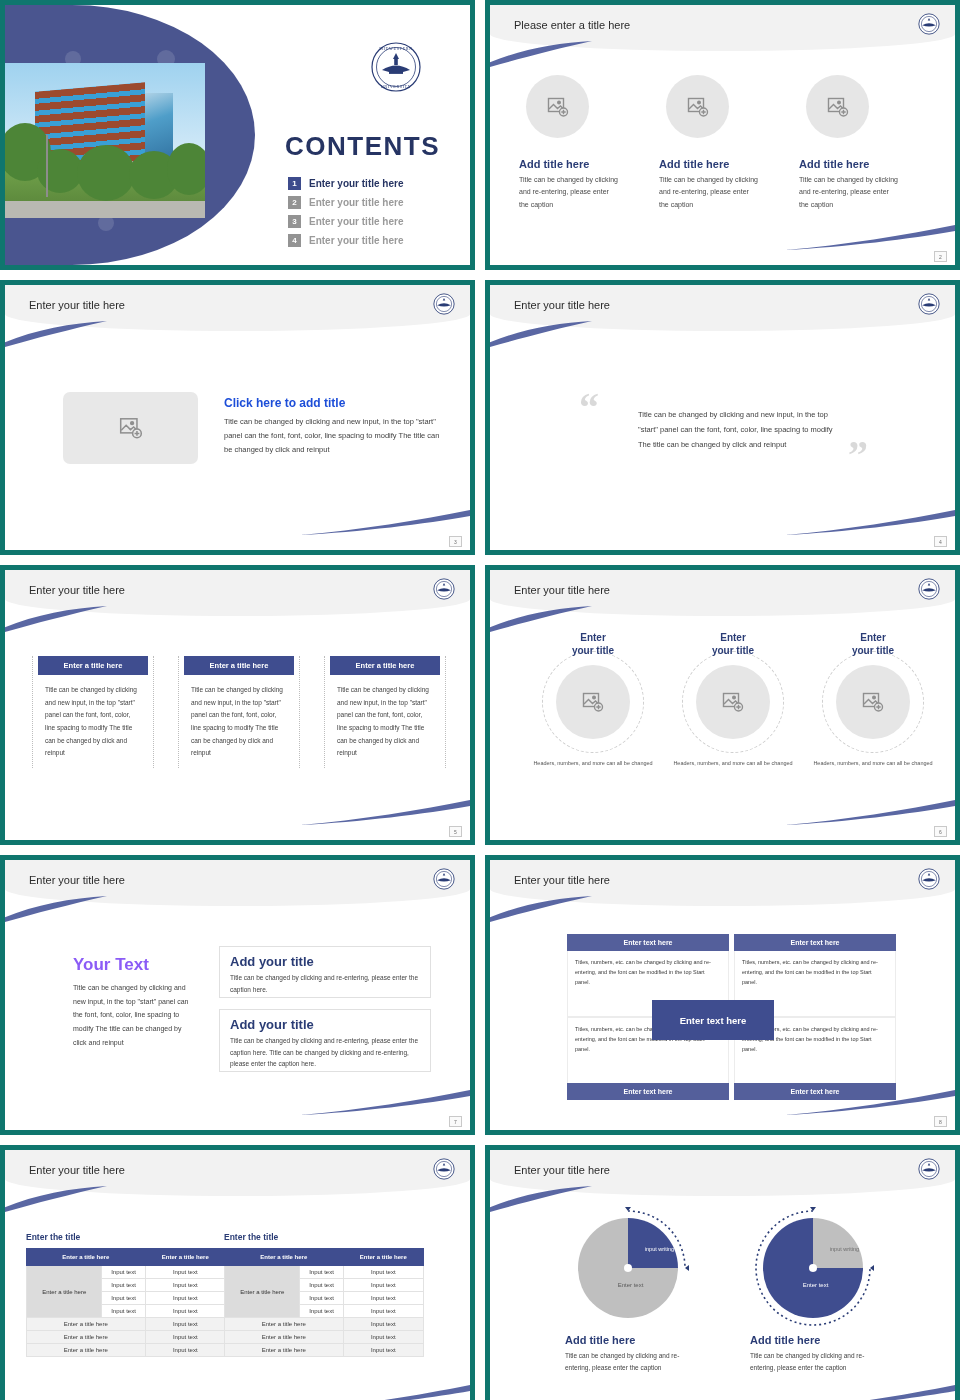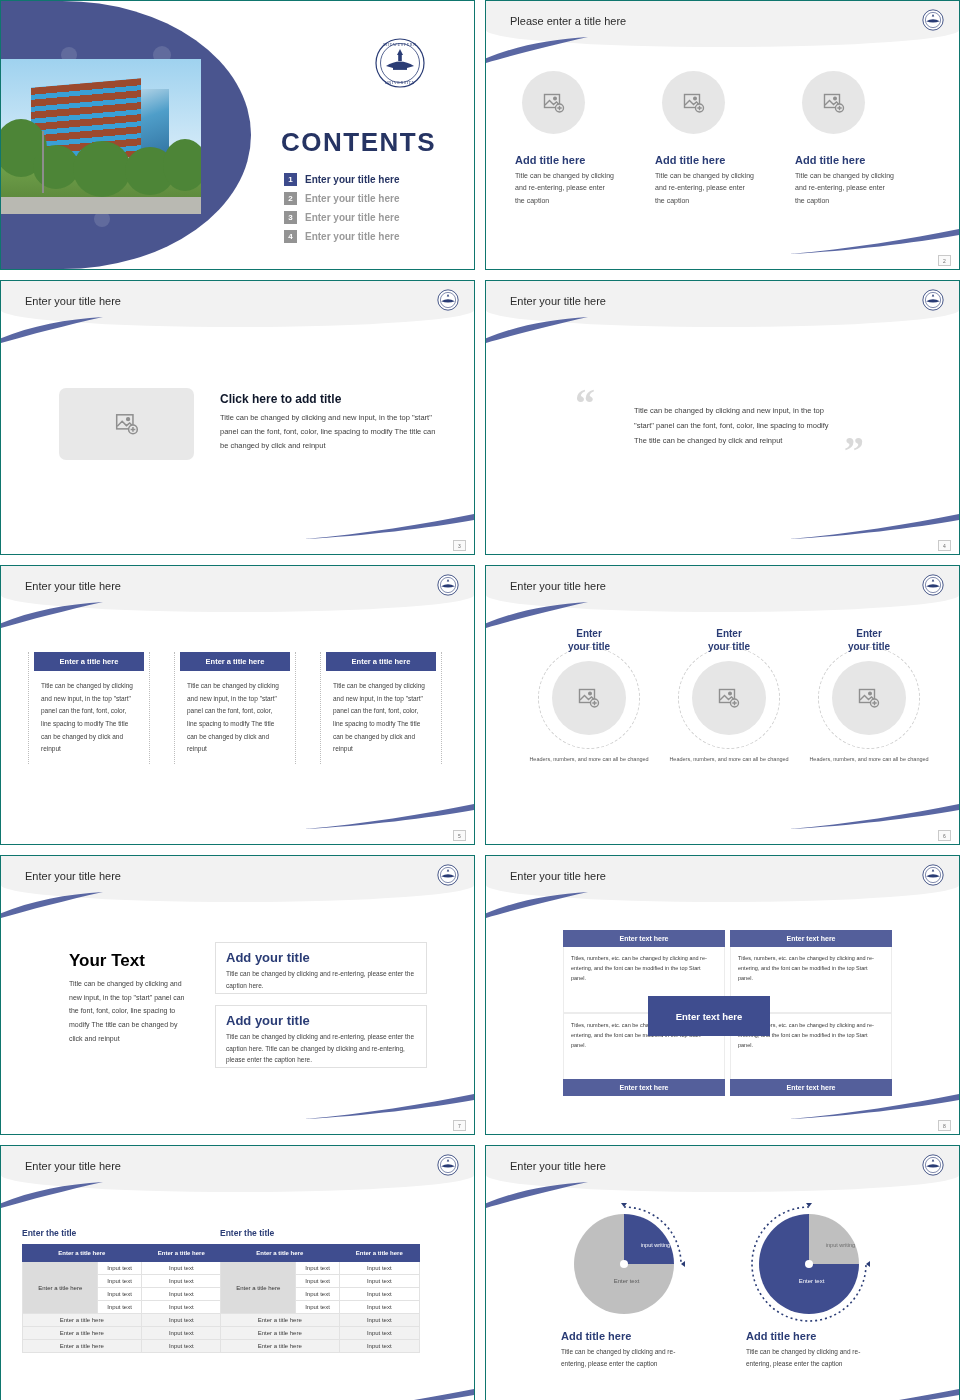--- a/index.html
+++ b/index.html
@@ -15,21 +15,21 @@
     grid-template-rows: 270px 275px 280px 280px 285px;
     column-gap: 10px;
     row-gap: 10px;
     padding: 0;
     background: #ffffff;
   }
   .slide {
     position: relative;
     overflow: hidden;
     background: #ffffff;
-    border: 1px solid #0f766e;
+    border: 5px solid #0f766e;
   }
 
   
   .cover { background:#fff; }
   .cover-blue {
     position:absolute; left:0; top:0; width:250px; height:100%;
     background:#4a558f;
     border-top-right-radius: 190px 135px;
     border-bottom-right-radius: 190px 135px;
   }
@@ -122,21 +122,21 @@
   .s2-h { margin-top:20px; margin-left:1px; font-size:11px; font-weight:bold; color:#2a3c75; }
   .s2-p { margin-top:4px; margin-left:1px; font-size:7px; color:#4a4a4a; line-height:1.75; width:100px; }
 
   
   .s3-img {
     position:absolute; left:58px; top:107px; width:135px; height:72px;
     background:#e8e8e8; border-radius:7px;
     display:flex; align-items:center; justify-content:center;
   }
   .s3-txt { position:absolute; left:219px; top:111px; width:222px; }
-  .s3-h { font-size:12px; font-weight:bold; color:#0f172a; }
+  .s3-h { font-size:12px; font-weight:bold; color:#1d4ed8; }
   .s3-p { margin-top:5px; font-size:7.5px; color:#3f3f3f; line-height:1.85; }
 
   
   .s4-q1 { position:absolute; left:89px; top:103px; font-size:40px; color:#d9d9d9; font-family:"Liberation Serif",serif; font-weight:bold; line-height:1; }
   .s4-q2 { position:absolute; left:358px; top:150px; font-size:40px; color:#d9d9d9; font-family:"Liberation Serif",serif; font-weight:bold; line-height:1; }
   .s4-p { position:absolute; left:148px; top:122px; width:196px; font-size:7.5px; color:#3f3f3f; line-height:2.0; }
 
   
   .s5-cols { position:absolute; left:27px; top:86px; display:flex; gap:24px; }
   .s5-col { width:122px; border-left:1px dotted #bdbdbd; border-right:1px dotted #bdbdbd; padding:0 6px 8px 6px;}
@@ -155,21 +155,21 @@
     margin:-6px auto 0; display:flex; align-items:center; justify-content:center;
   }
   .s6-circ {
     width:74px; height:74px; border-radius:50%; background:#e6e6e6;
     display:flex; align-items:center; justify-content:center;
   }
   .s6-cap { margin-top:6px; font-size:5.5px; color:#555; line-height:1.7; }
 
   
   .s7-left { position:absolute; left:68px; top:95px; width:120px; }
-  .s7-h { font-size:17px; font-weight:bold; color:#000000; }
+  .s7-h { font-size:17px; font-weight:bold; color:#8b5cf6; }
   .s7-p { margin-top:6px; font-size:7px; color:#3f3f3f; line-height:1.95; }
   .s7-box {
     position:absolute; left:214px; width:212px;
     border:1px solid #e0e0e0; background:#fff; padding:7px 10px 9px 10px;
   }
   .s7-box.b1 { top:86px; height:52px; }
   .s7-box.b2 { top:149px; height:63px; }
   .s7-bh { font-size:13px; font-weight:bold; color:#2a3c75; }
   .s7-bp { margin-top:3px; font-size:6.5px; color:#3f3f3f; line-height:1.8; }
 

